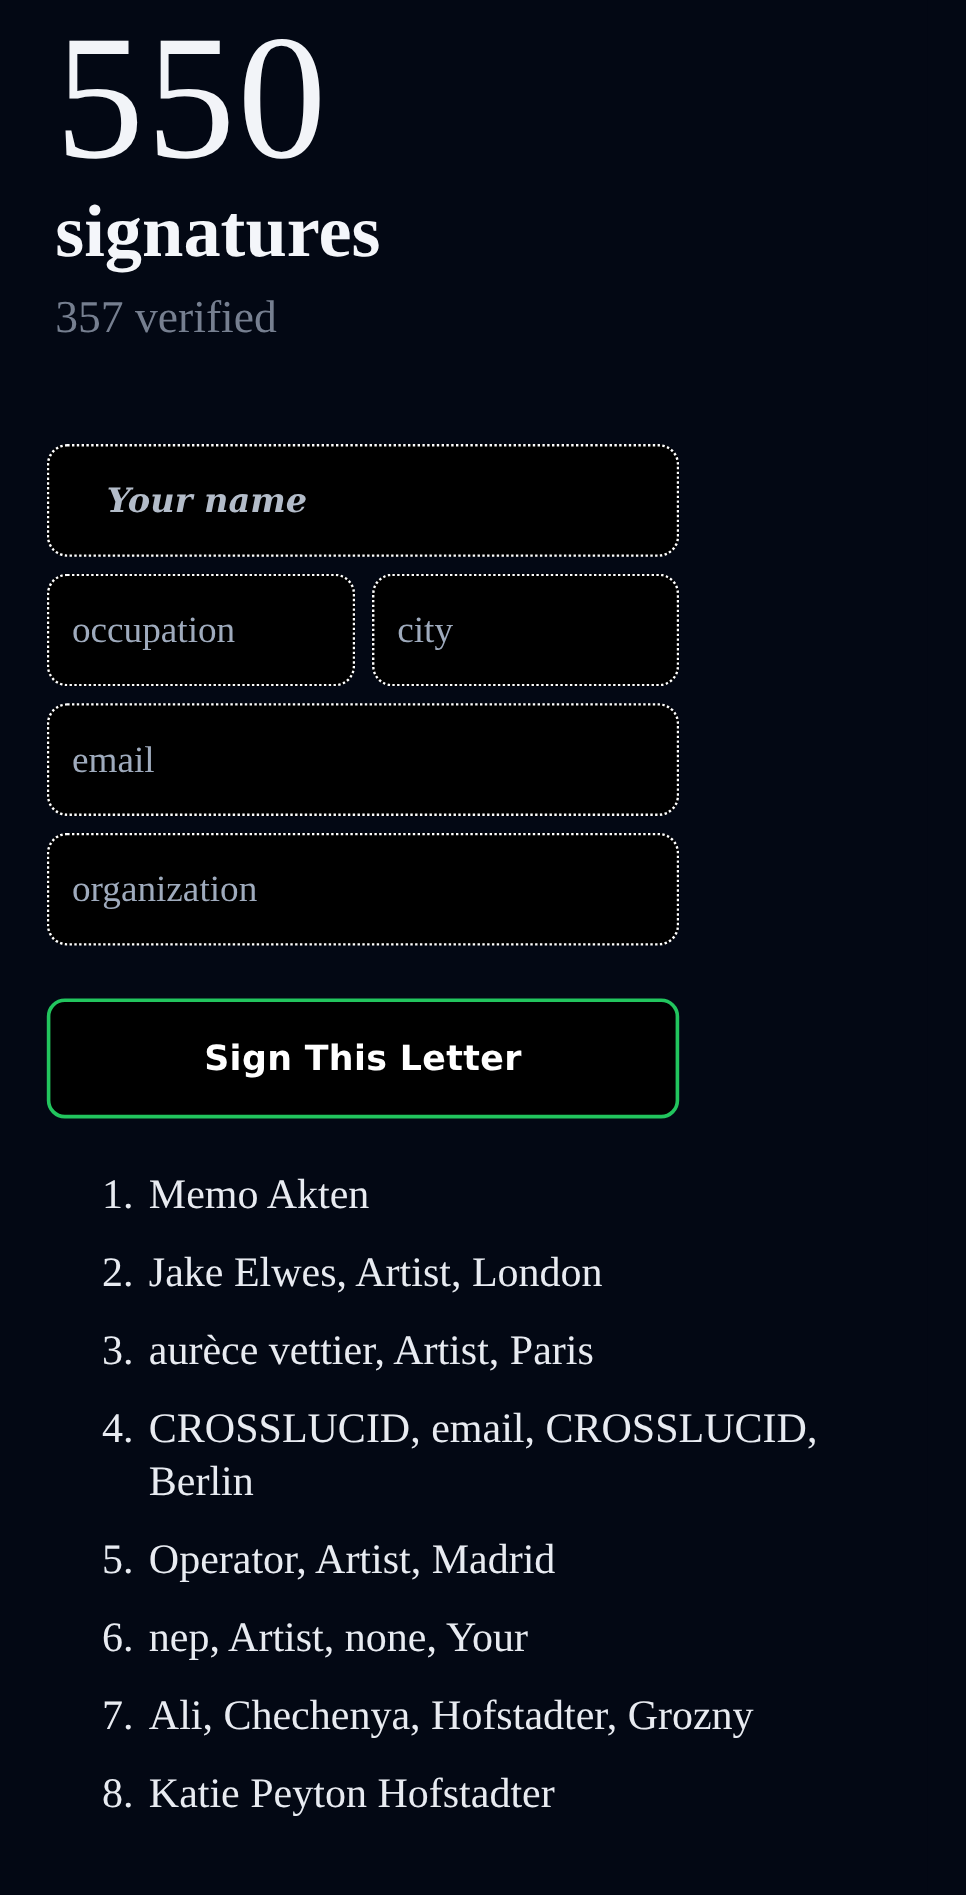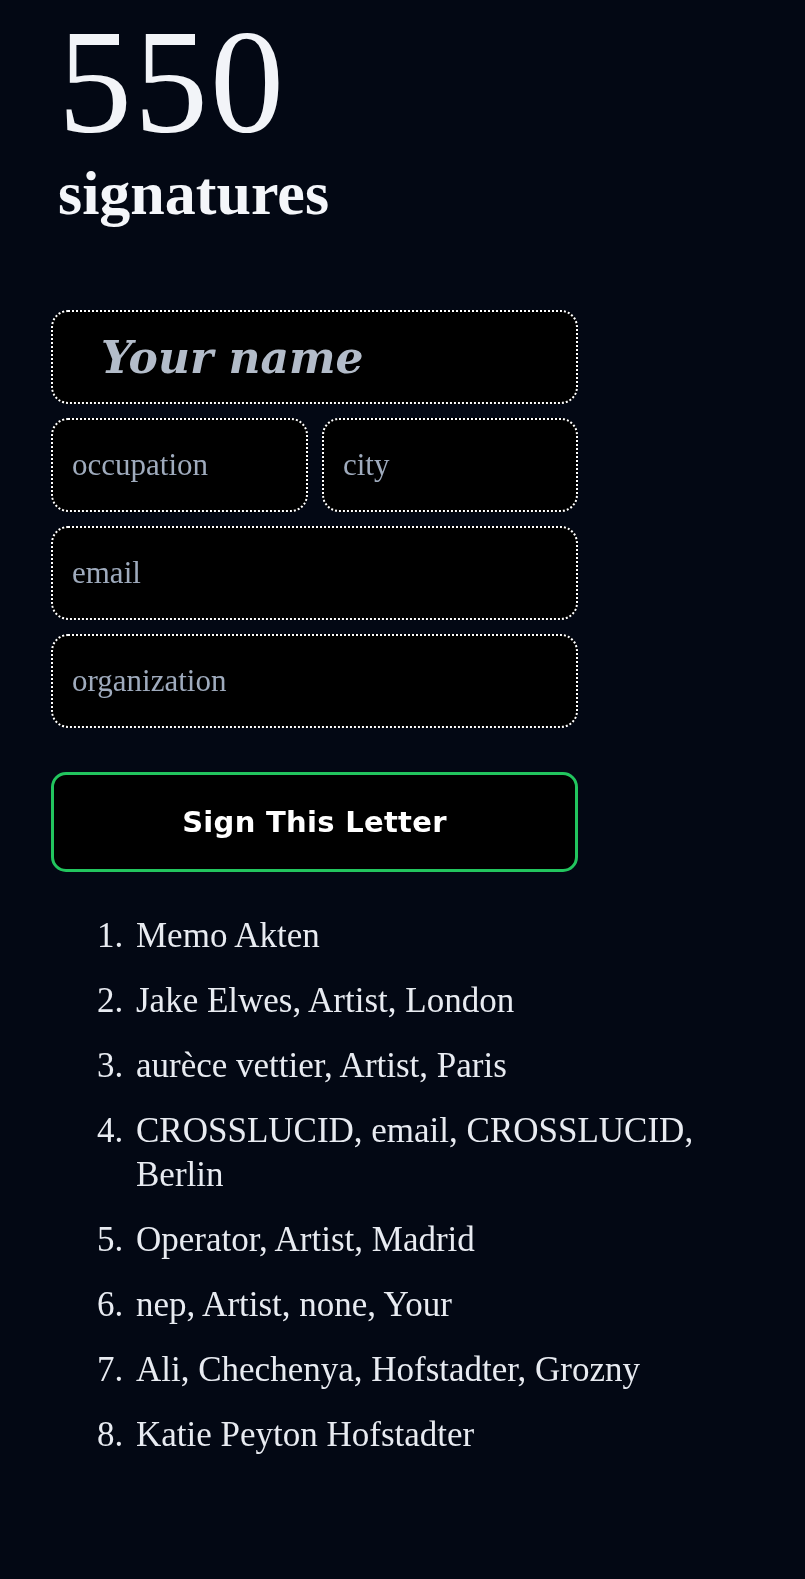--- a/index.html
+++ b/index.html
@@ -15,21 +15,20 @@
     font-family: "Liberation Serif", "DejaVu Serif", serif;
     -webkit-font-smoothing: antialiased;
   }
 
   .page {
     position: relative;
     width: 773px;
     height: 1579px;
     background: #030814;
     padding: 0;
-    margin-left: 12px;
   }
 
   
   .header {
     padding: 0 0 0 46px;
   }
 
   .count {
     font-family: "Liberation Serif", "DejaVu Serif", serif;
     font-weight: 400;
@@ -83,21 +82,21 @@
   .field::placeholder {
     color: #9fabbd;
     opacity: 1;
   }
 
   .field-name {
     width: 527px;
     font-family: "DejaVu Serif", "Liberation Serif", serif;
     font-style: italic;
     font-weight: 700;
-    font-size: 44px;
+    font-size: 28px;
     color: #b3bcc9;
     padding-left: 48px;
   }
   .field-name::placeholder {
     color: #b3bcc9;
     font-style: italic;
     font-weight: 700;
     opacity: 1;
   }
 
@@ -158,20 +157,21 @@
   }
 </style>
 </head>
 <body>
 
 <div class="page">
 
   <div class="header">
     <div class="count">550</div>
     <div class="count-word">signatures</div>
+    <div class="verified">357 verified</div>
   </div>
 
   <div class="form">
 
     <input class="field field-name" type="text" placeholder="Your name" style="">
 
     <div class="row">
       <input class="field field-occupation" type="text" placeholder="occupation" style="">
       <input class="field field-city" type="text" placeholder="city" style="">
     </div>

